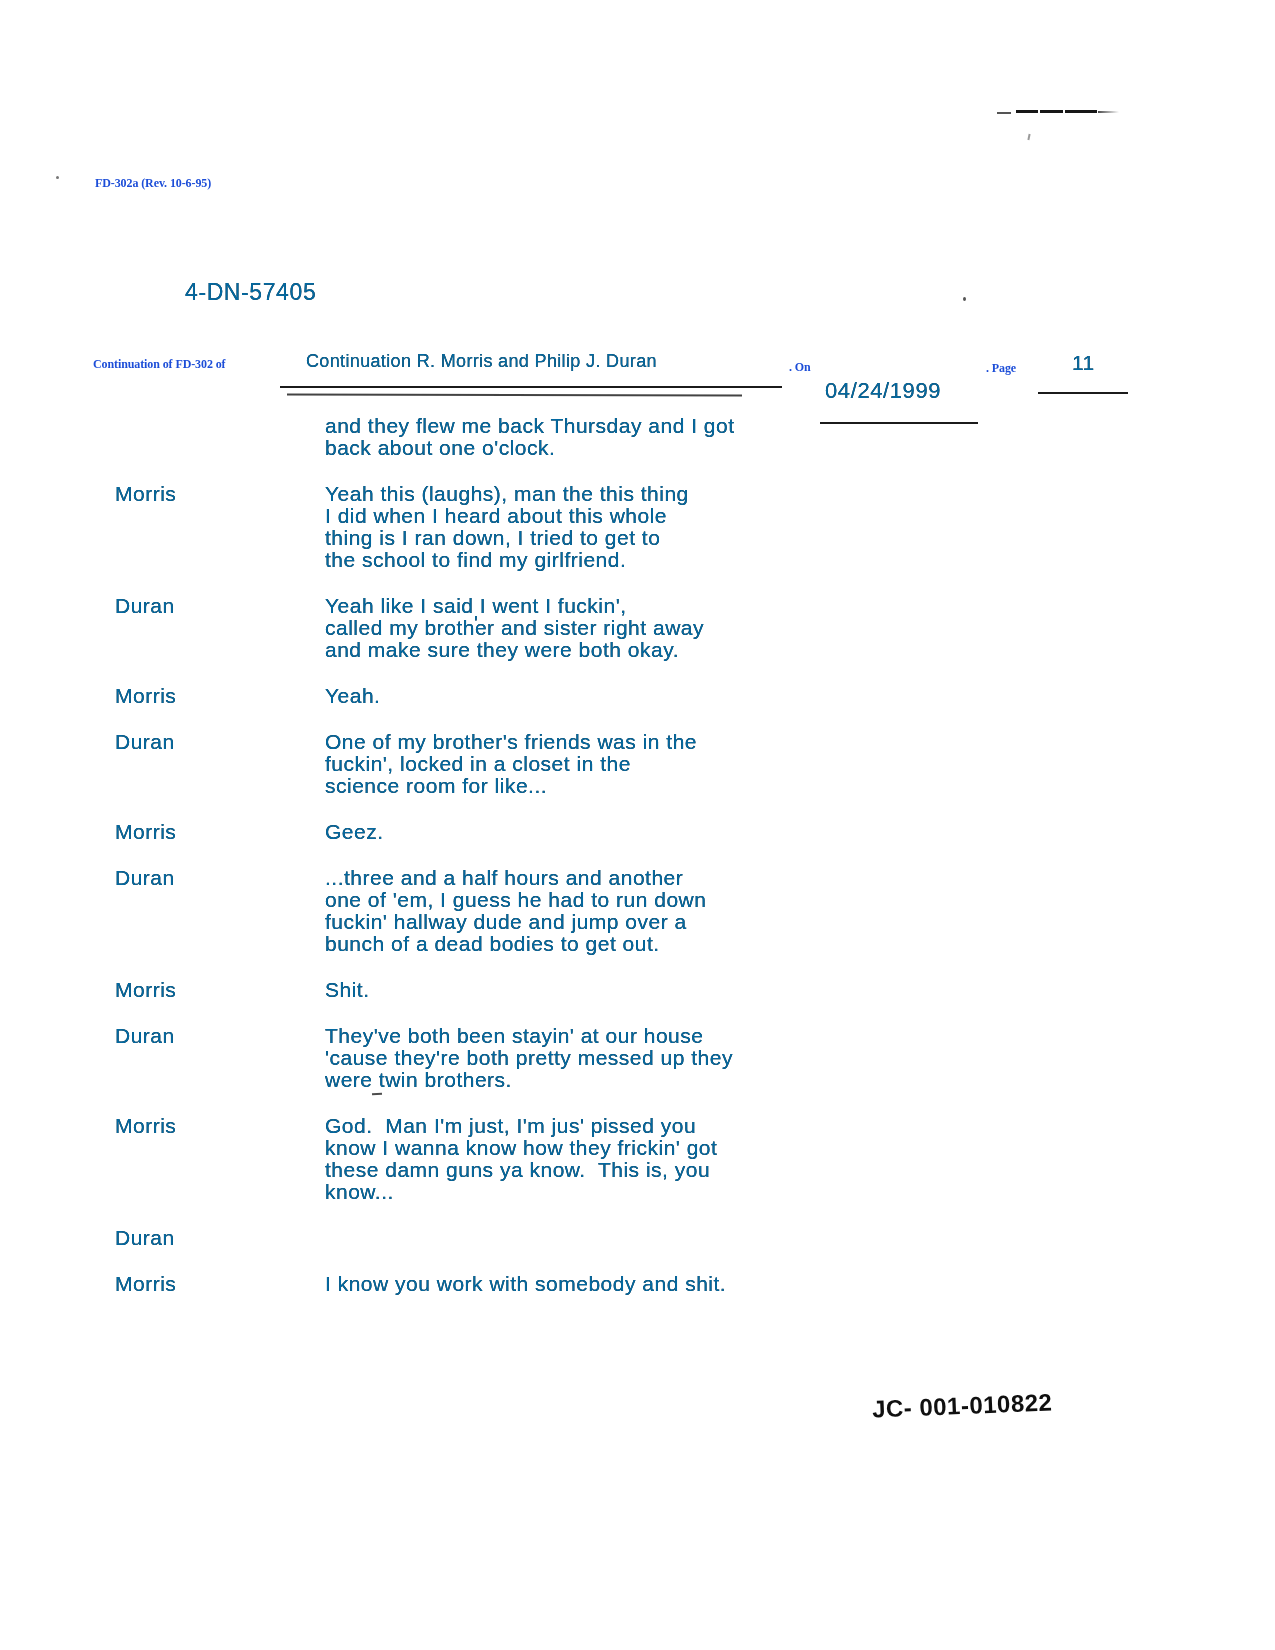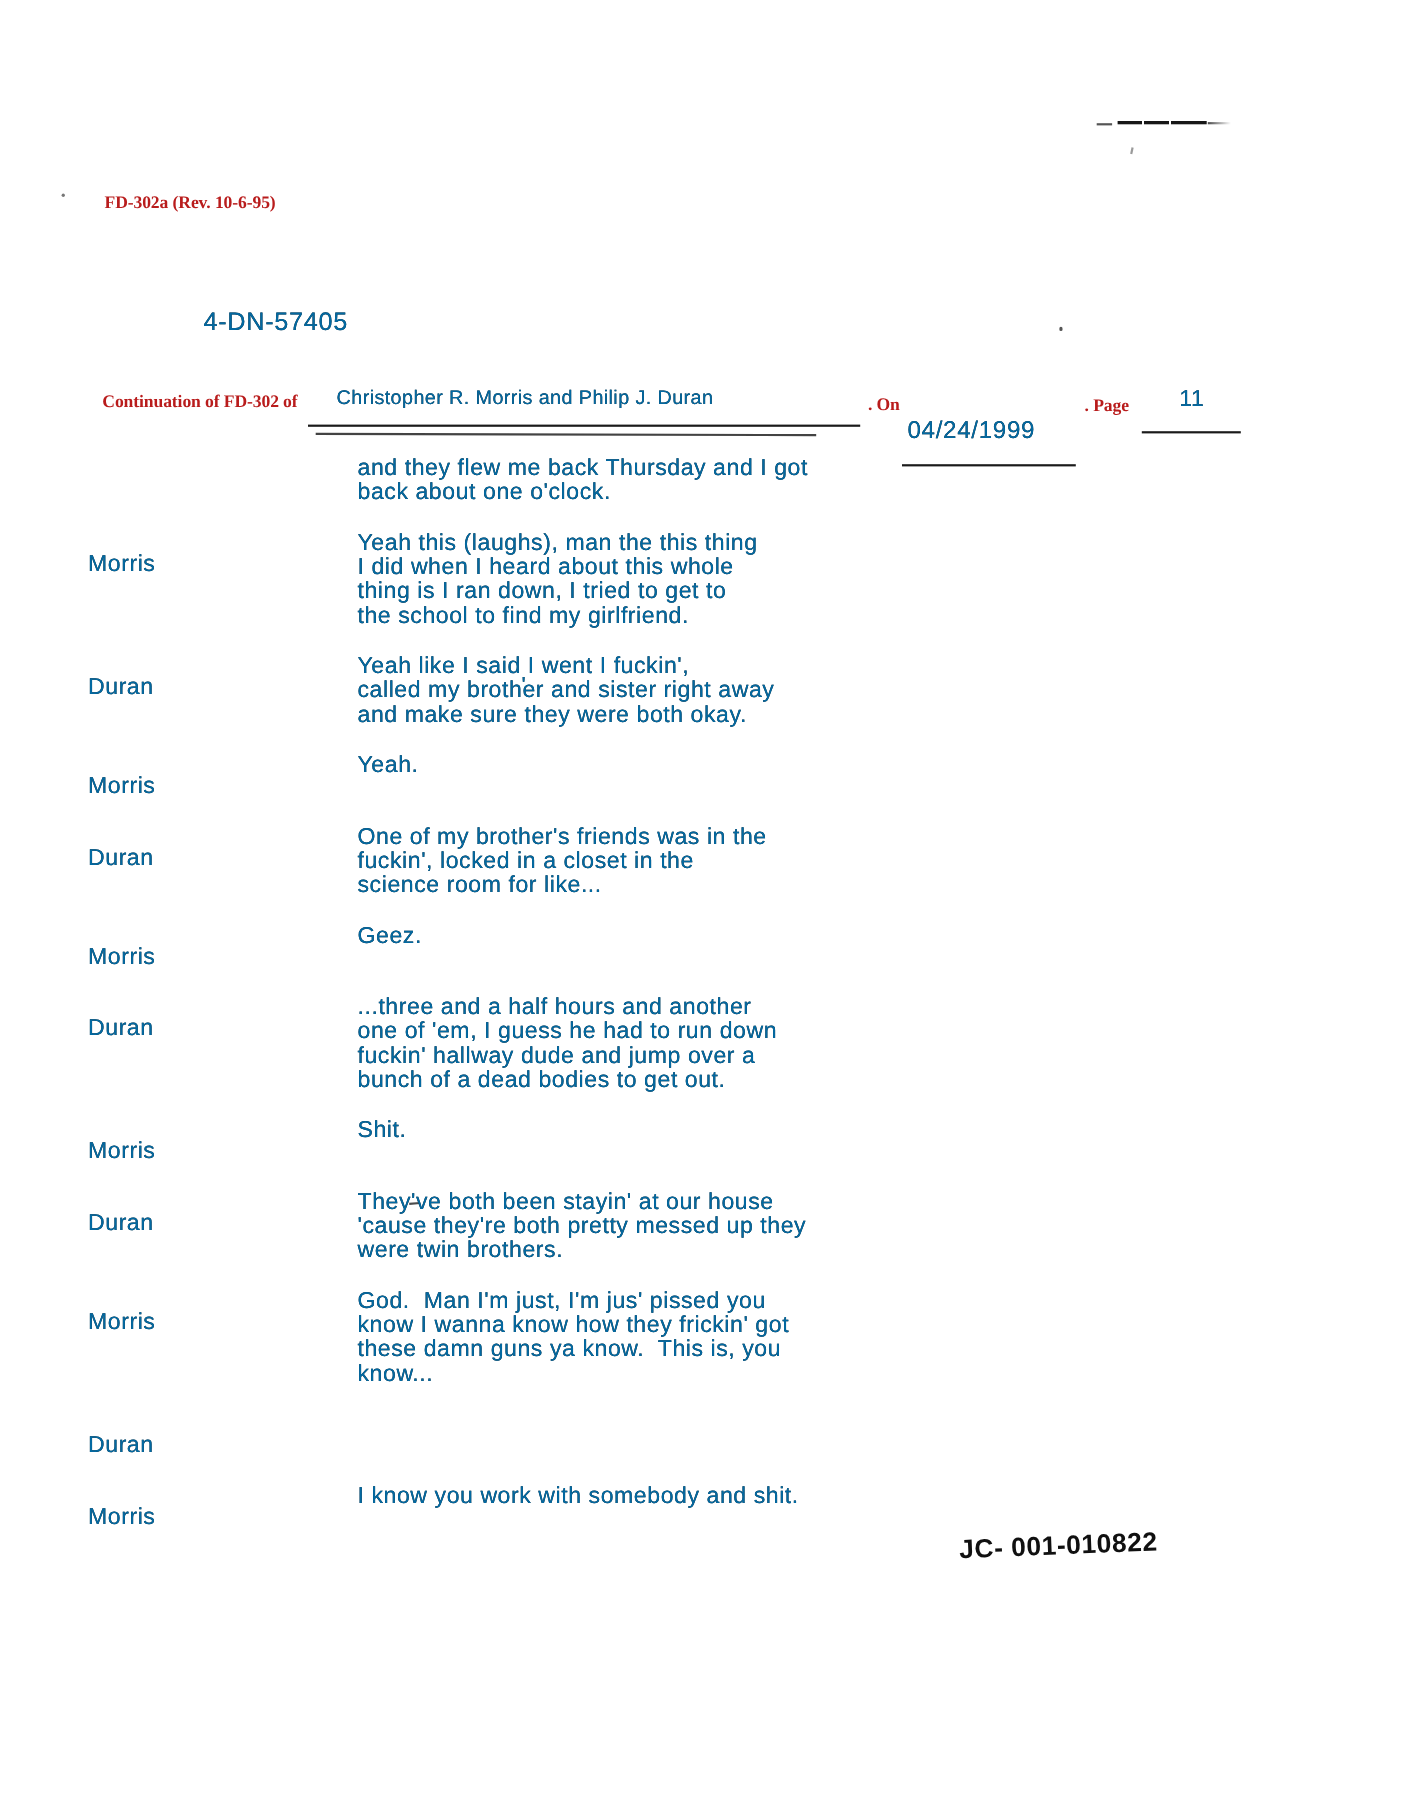--- a/index.html
+++ b/index.html
@@ -18,23 +18,23 @@
     line-height:22px;
     letter-spacing:0.5px;
     color:#0369a1;
     text-shadow:0 0 0.5px #161616;
     white-space:pre;
   }
   
   .formprint{
     font-family:"Liberation Serif", serif;
     font-weight:bold;
-    font-size:16px;
+    font-size:12px;
     letter-spacing:-0.1px;
-    color:#b91c1c;
+    color:#1d4ed8;
   }
   .abs{position:absolute;}
 
   #form-id{left:95px;top:176px;}
   #case-number{
     left:185px;top:281px;
     font-size:23px;letter-spacing:0.6px;
   }
 
   
@@ -63,21 +63,21 @@
     left:1038px;top:348px;width:90px;height:44px;
     border-bottom:2px solid #1b1b1b;
   }
   #pageno-line .tw{position:absolute;left:34px;top:4px;font-size:21px;}
 
   
   #dialogue{position:absolute;left:0;top:415px;width:1140px;}
   .row{display:flex;margin-bottom:24px;}
   .speaker{
     width:325px;flex:0 0 325px;
-    padding-left:80px;box-sizing:border-box;margin-top:19px;
+    padding-left:115px;box-sizing:border-box;
   }
   .dtext{flex:1;}
 
   
   #bates-stamp{
     left:872px;top:1392px;
     font-family:"Liberation Sans", sans-serif;
     font-weight:bold;font-size:24px;letter-spacing:0.5px;
     color:#101010;
     transform:rotate(-2.3deg);
@@ -109,21 +109,21 @@
   <div class="abs tw" id="stray-apostrophe">'</div>
   <div class="abs" id="stray-dash"></div>
 
   <div class="abs formprint" id="form-id">FD-302a (Rev. 10-6-95)</div>
 
   <div class="abs tw" id="case-number">4-DN-57405</div>
 
   <div class="abs formprint" id="cont-label">Continuation of FD-302 of</div>
 
   <div class="abs" id="name-line">
-    <span class="tw">Christopher R. Morris and Philip J. Duran</span>
+    <span class="tw">Continuation R. Morris and Philip J. Duran</span>
   </div>
   <div class="abs" id="name-wavy"></div>
 
   <div class="abs formprint" id="on-label">. On</div>
 
   <div class="abs" id="date-line">
     <span class="tw">04/24/1999</span>
   </div>
 
   <div class="abs formprint" id="page-label">. Page</div>

